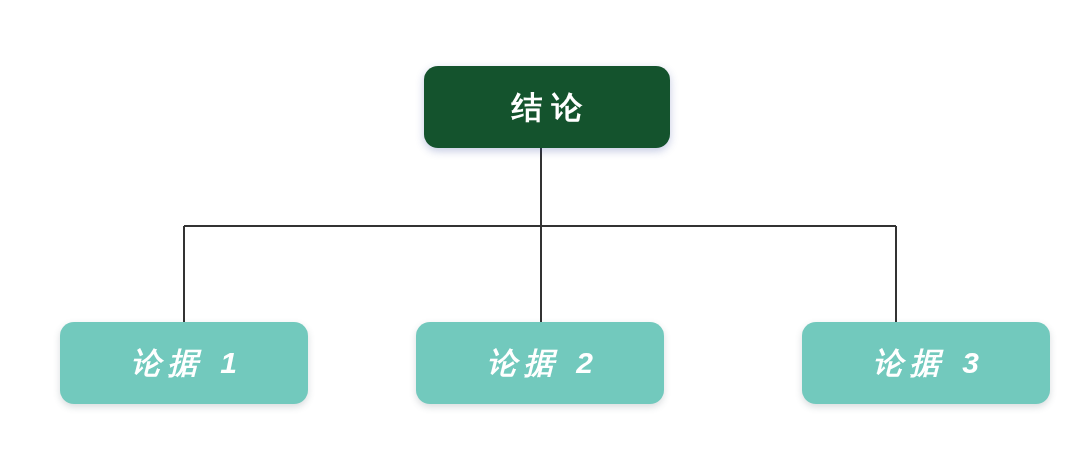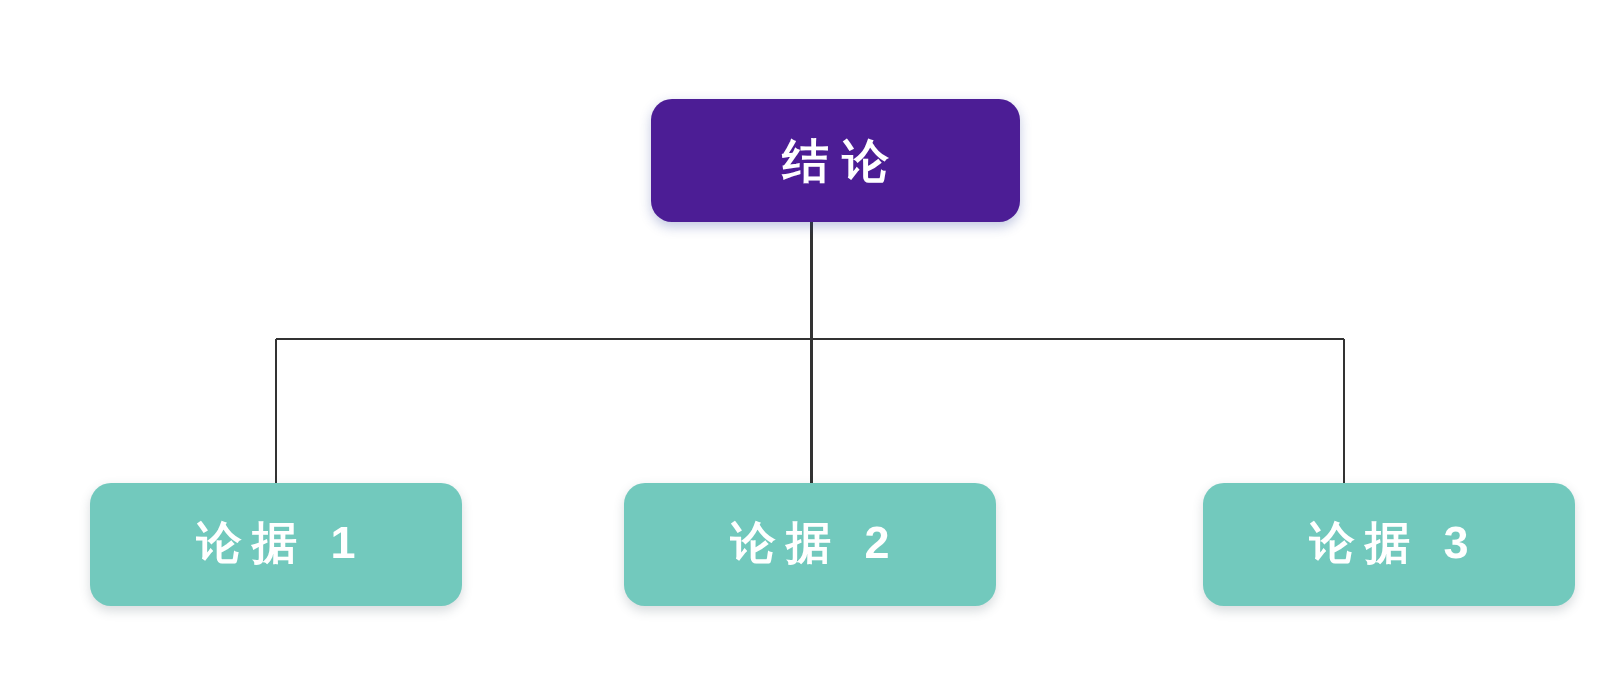--- a/index.html
+++ b/index.html
@@ -46,44 +46,45 @@
     font-weight: bold;
     letter-spacing: 6px;
     text-indent: 6px;
     line-height: 1;
     white-space: nowrap;
     user-select: none;
   }
 
   
   #node-conclusion {
-    left: 434px;
+    left: 424px;
     top: 66px;
     width: 246px;
     height: 82px;
-    background: #4c1d95;
+    background: #14532d;
     box-shadow: 0 3px 8px rgba(40, 60, 150, 0.28);
   }
   #node-conclusion .node-label {
     font-size: 31px;
     letter-spacing: 9px;
     text-indent: 9px;
   }
 
   
   .node-argument {
     top: 322px;
     width: 248px;
     height: 82px;
     background: #72c9bd;
   }
   .node-argument .node-label {
     font-size: 30px;
     letter-spacing: 7px;
     text-indent: 7px;
+    font-style: italic;
   }
 
   #node-argument-1 { left: 60px; }
   #node-argument-2 { left: 416px; }
   #node-argument-3 { left: 772px; margin-left: 30px; }
 </style>
 </head>
 <body>
 
 <div id="diagram-canvas">

